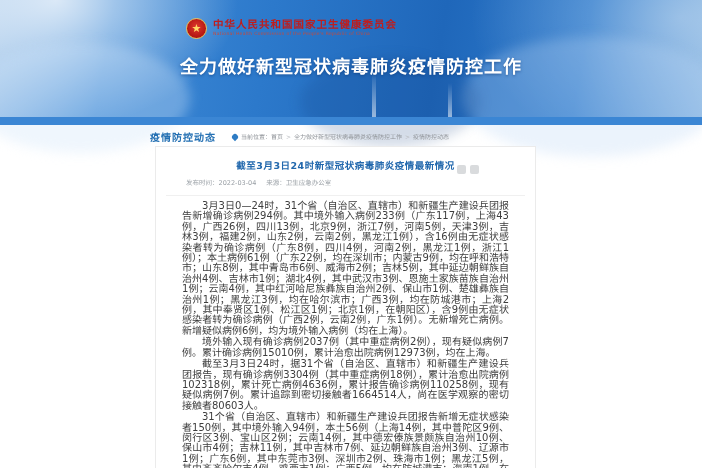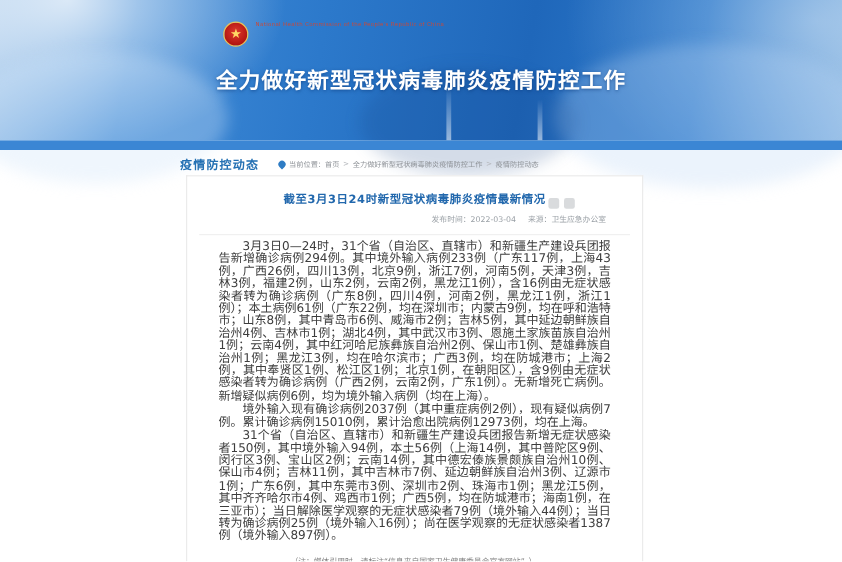--- a/index.html
+++ b/index.html
@@ -37,21 +37,21 @@
   .crumbs{position:absolute;right:137px;top:7px;font-size:6px;color:#8f9398;display:flex;align-items:center;white-space:nowrap;}
   .pin{display:inline-block;width:6px;height:6px;border-radius:50% 50% 50% 0;background:#2e7cc4;
        transform:rotate(-45deg);margin-right:3px;}
   .crumb-sep{margin:0 3px;color:#b5b8bc;}
   .crumb{color:#8f9398;cursor:pointer;}
 
   
   .card{position:absolute;left:155px;top:146px;width:381px;height:322px;background:#fff;
         border:1px solid #ebebeb;border-bottom:none;box-sizing:border-box;padding:9px 26px 0;}
   .a-title{text-align:center;color:#2268ad;font-size:9.5px;font-weight:bold;letter-spacing:.5px;margin:2px 0 0;}
-  .a-meta{text-align:right;color:#9aa0a6;font-size:6.5px;margin-top:5px;}
+  .a-meta{text-align:left;color:#9aa0a6;font-size:6.5px;margin-top:5px;}
   .a-meta span{margin:0 4px;}
   .share{position:absolute;right:56px;top:18px;display:flex;gap:4px;}
   .share i{width:9px;height:9px;border-radius:2px;background:#d9dbdd;display:inline-block;
            color:#aeb1b5;font-size:6px;line-height:9px;text-align:center;font-style:normal;cursor:pointer;}
   .a-divider{border:none;border-top:1px solid #f0f0f0;margin:8px -16px 5px;}
   .body p{font-size:10px;line-height:10.4px;color:#3d3d3d;text-align:justify;
           text-indent:2em;margin:0 0 1px;}
   .body .note{text-align:center;text-indent:0;color:#808080;font-size:6.5px;margin-top:10px;padding-right:2px;}
 </style>
 </head>
@@ -62,20 +62,21 @@
   <div class="hero">
     <div class="blob b1"></div>
     <div class="blob b2"></div>
     <div class="blob b3"></div>
     <div class="streak" style="left:372px;"></div>
     <div class="streak" style="left:448px;height:34px;"></div>
 
     <div class="logo-row">
       <div class="emblem">★</div>
       <div class="org">
+        <div class="org-cn">中华人民共和国国家卫生健康委员会</div>
         <div class="org-en">National Health Commission of the People's Republic of China</div>
       </div>
     </div>
 
     <div class="slogan">全力做好新型冠状病毒肺炎疫情防控工作</div>
   </div>
   <div class="hero-bar"></div>
 
   <div class="navrow">
     <div class="section-label">疫情防控动态</div>
@@ -98,18 +99,19 @@
     </div>
     <div class="share">
       <i></i>
       <i></i>
     </div>
     <hr class="a-divider">
 
     <div class="body">
       <p>3月3日0—24时，31个省（自治区、直辖市）和新疆生产建设兵团报告新增确诊病例294例。其中境外输入病例233例（广东117例，上海43例，广西26例，四川13例，北京9例，浙江7例，河南5例，天津3例，吉林3例，福建2例，山东2例，云南2例，黑龙江1例），含16例由无症状感染者转为确诊病例（广东8例，四川4例，河南2例，黑龙江1例，浙江1例）；本土病例61例（广东22例，均在深圳市；内蒙古9例，均在呼和浩特市；山东8例，其中青岛市6例、威海市2例；吉林5例，其中延边朝鲜族自治州4例、吉林市1例；湖北4例，其中武汉市3例、恩施土家族苗族自治州1例；云南4例，其中红河哈尼族彝族自治州2例、保山市1例、楚雄彝族自治州1例；黑龙江3例，均在哈尔滨市；广西3例，均在防城港市；上海2例，其中奉贤区1例、松江区1例；北京1例，在朝阳区），含9例由无症状感染者转为确诊病例（广西2例，云南2例，广东1例）。无新增死亡病例。新增疑似病例6例，均为境外输入病例（均在上海）。</p>
       <p>境外输入现有确诊病例2037例（其中重症病例2例），现有疑似病例7例。累计确诊病例15010例，累计治愈出院病例12973例，均在上海。</p>
+      <p>截至3月3日24时，据31个省（自治区、直辖市）和新疆生产建设兵团报告，现有确诊病例3304例（其中重症病例18例），累计治愈出院病例102318例，累计死亡病例4636例，累计报告确诊病例110258例，现有疑似病例7例。累计追踪到密切接触者1664514人，尚在医学观察的密切接触者80603人。</p>
       <p>31个省（自治区、直辖市）和新疆生产建设兵团报告新增无症状感染者150例，其中境外输入94例，本土56例（上海14例，其中普陀区9例、闵行区3例、宝山区2例；云南14例，其中德宏傣族景颇族自治州10例、保山市4例；吉林11例，其中吉林市7例、延边朝鲜族自治州3例、辽源市1例；广东6例，其中东莞市3例、深圳市2例、珠海市1例；黑龙江5例，其中齐齐哈尔市4例、鸡西市1例；广西5例，均在防城港市；海南1例，在三亚市）；当日解除医学观察的无症状感染者79例（境外输入44例）；当日转为确诊病例25例（境外输入16例）；尚在医学观察的无症状感染者1387例（境外输入897例）。</p>
       <p class="note">（注：媒体引用时，请标注“信息来自国家卫生健康委员会官方网站”。）</p>
     </div>
   </div>
 
 </div>
 
 </body></html>

